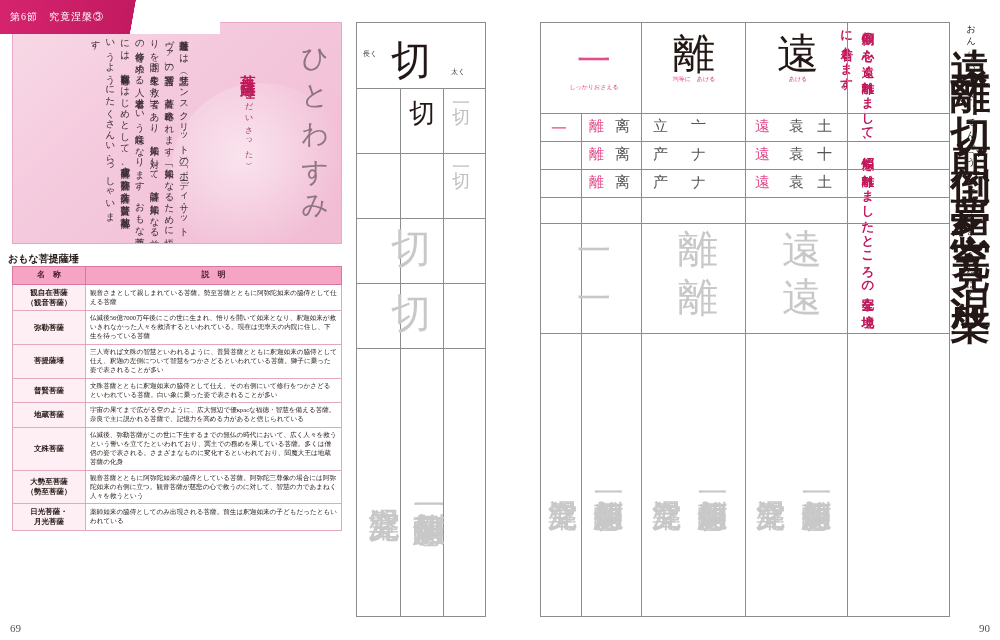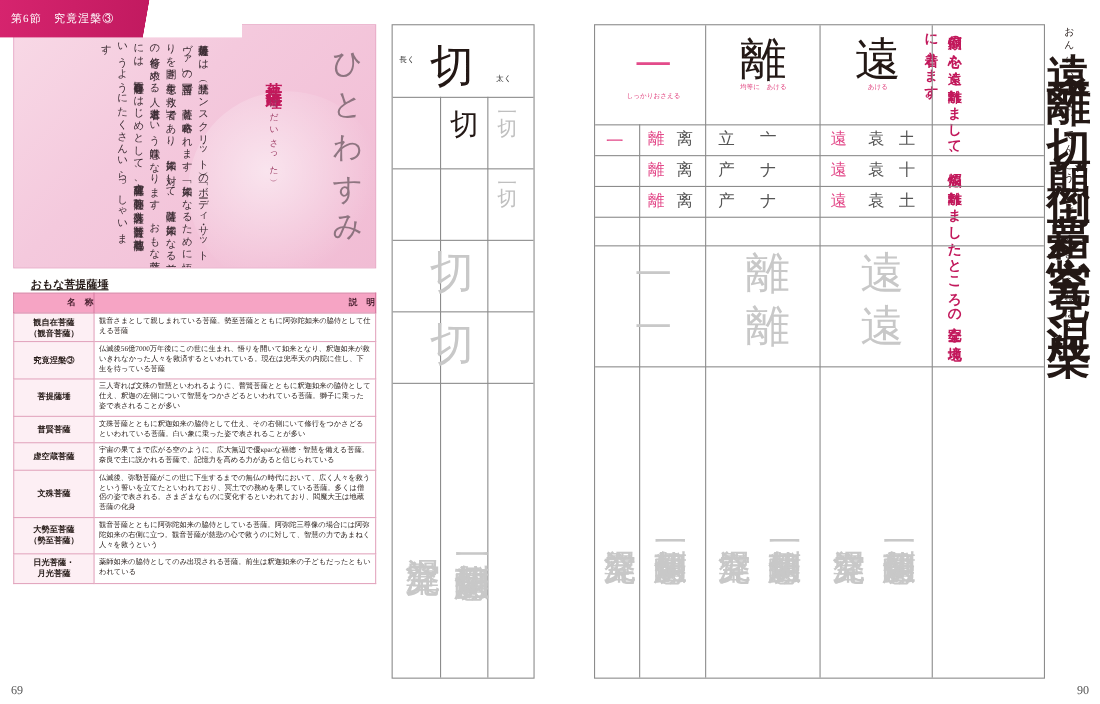--- a/index.html
+++ b/index.html
@@ -65,38 +65,37 @@
     writing-mode:vertical-rl;
     font-size:9.5px;
     line-height:1.55;
     color:#3a2b32;
     letter-spacing:.6px;
     max-height:205px;
   }
 
   
   .table-title{
-    position:absolute;left:28px;top:252px;
-    font-size:10px;font-weight:bold;text-decoration:underline;
+    position:absolute;left:8px;top:252px;
+    font-size:10px;font-weight:bold;
   }
   table.bosatsu{
     position:absolute;left:12px;top:266px;
     width:330px;
     border-collapse:collapse;
     font-size:6.6px;
     line-height:1.35;
   }
   table.bosatsu th{
     background:#f6a4c4;
     border:.6px solid #d8789f;
     color:#4a2030;
     font-size:8px;
     padding:3px 0;
     font-weight:bold;
-    text-align:right;
   }
   table.bosatsu td{
     border:.6px solid #e3a7bf;
     padding:3px 4px;
     vertical-align:middle;
   }
   table.bosatsu td.name{
     width:64px;text-align:center;font-size:7.5px;font-weight:bold;
     background:#fdeff4;
     line-height:1.3;
@@ -189,33 +188,33 @@
           <th>名　称</th>
           <th>説　明</th>
         </tr>
       </thead>
       <tbody id="table-body">
           <tr>
             <td class="name">観自在菩薩<br>（観音菩薩）</td>
             <td class="desc">観音さまとして親しまれている菩薩。勢至菩薩とともに阿弥陀如来の脇侍として仕える菩薩</td>
           </tr>
           <tr>
-            <td class="name">究竟涅槃③</td>
+            <td class="name">弥勒菩薩</td>
             <td class="desc">仏滅後56億7000万年後にこの世に生まれ、悟りを開いて如来となり、釈迦如来が救いきれなかった人々を救済するといわれている。現在は兜率天の内院に住し、下生を待っている菩薩</td>
           </tr>
           <tr>
             <td class="name">菩提薩埵</td>
             <td class="desc">三人寄れば文殊の智慧といわれるように、普賢菩薩とともに釈迦如来の脇侍として仕え、釈迦の左側について智慧をつかさどるといわれている菩薩。獅子に乗った姿で表されることが多い</td>
           </tr>
           <tr>
             <td class="name">普賢菩薩</td>
             <td class="desc">文殊菩薩とともに釈迦如来の脇侍として仕え、その右側にいて修行をつかさどるといわれている菩薩。白い象に乗った姿で表されることが多い</td>
           </tr>
           <tr>
-            <td class="name">虚空蔵菩薩</td>
+            <td class="name">地蔵菩薩</td>
             <td class="desc">宇宙の果てまで広がる空のように、広大無辺で優красな福徳・智慧を備える菩薩。奈良で主に説かれる菩薩で、記憶力を高める力があると信じられている</td>
           </tr>
           <tr>
             <td class="name">文殊菩薩</td>
             <td class="desc">仏滅後、弥勒菩薩がこの世に下生するまでの無仏の時代において、広く人々を救うという誓いを立てたといわれており、冥土での務めを果している菩薩。多くは僧侶の姿で表される。さまざまなものに変化するといわれており、閻魔大王は地蔵菩薩の化身</td>
           </tr>
           <tr>
             <td class="name">大勢至菩薩<br>（勢至菩薩）</td>
             <td class="desc">観音菩薩とともに阿弥陀如来の脇侍としている菩薩。阿弥陀三尊像の場合には阿弥陀如来の右側に立つ。観音菩薩が慈悲の心で救うのに対して、智慧の力であまねく人々を救うという</td>
           </tr>

